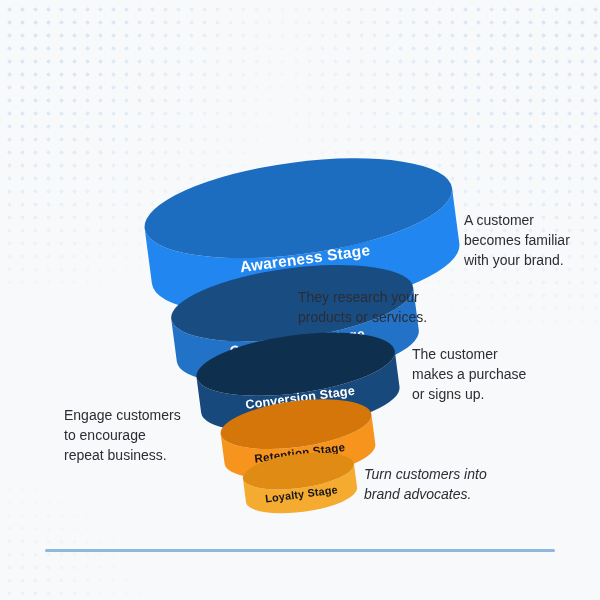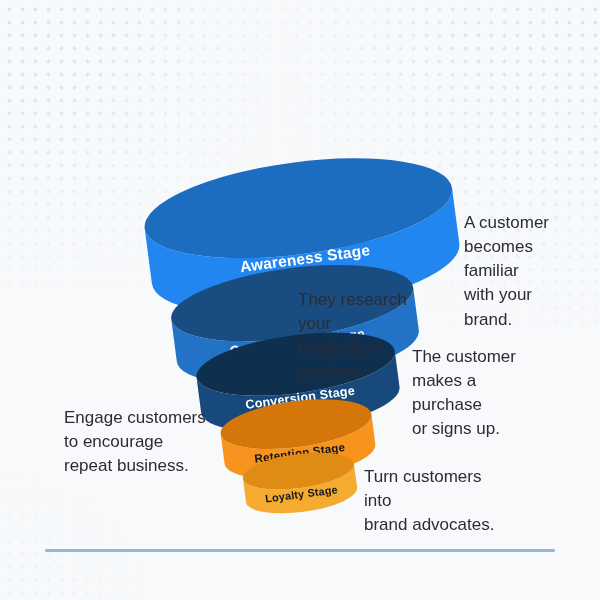--- a/index.html
+++ b/index.html
@@ -83,21 +83,21 @@
     font-weight: bold;
     white-space: nowrap;
     pointer-events: none;
     letter-spacing: 0.2px;
   }
 
   
   .caption {
     position: absolute;
     color: #2c2c34;
-    font-size: 17px;
+    font-size: 14px;
     line-height: 1.42;
     white-space: pre-line;
   }
   .caption.right { text-align: left; }
   .caption.left  { text-align: left; }
 
   
   #bottom-rule {
     position: absolute;
     left: 45px;
@@ -165,18 +165,18 @@
 becomes familiar
 with your brand.</div>
   <div class="caption left" id="cap-1" style="left: 298px; top: 288px; width: 140px;">They research your
 products or services.</div>
   <div class="caption left" id="cap-3" style="left: 64px; top: 406px; width: 150px;">Engage customers
 to encourage
 repeat business.</div>
   <div class="caption right" id="cap-2" style="left: 412px; top: 345px; width: 130px;">The customer
 makes a purchase
 or signs up.</div>
-  <div class="caption right" id="cap-4" style="left: 364px; top: 465px; width: 140px;">Turn customers into
+  <div class="caption right" id="cap-4" style="left: 364px; top: 465px; width: 140px; font-style: italic;">Turn customers into
 brand advocates.</div>
 
   <div id="bottom-rule"></div>
 
 </div>
 
 </body></html>

